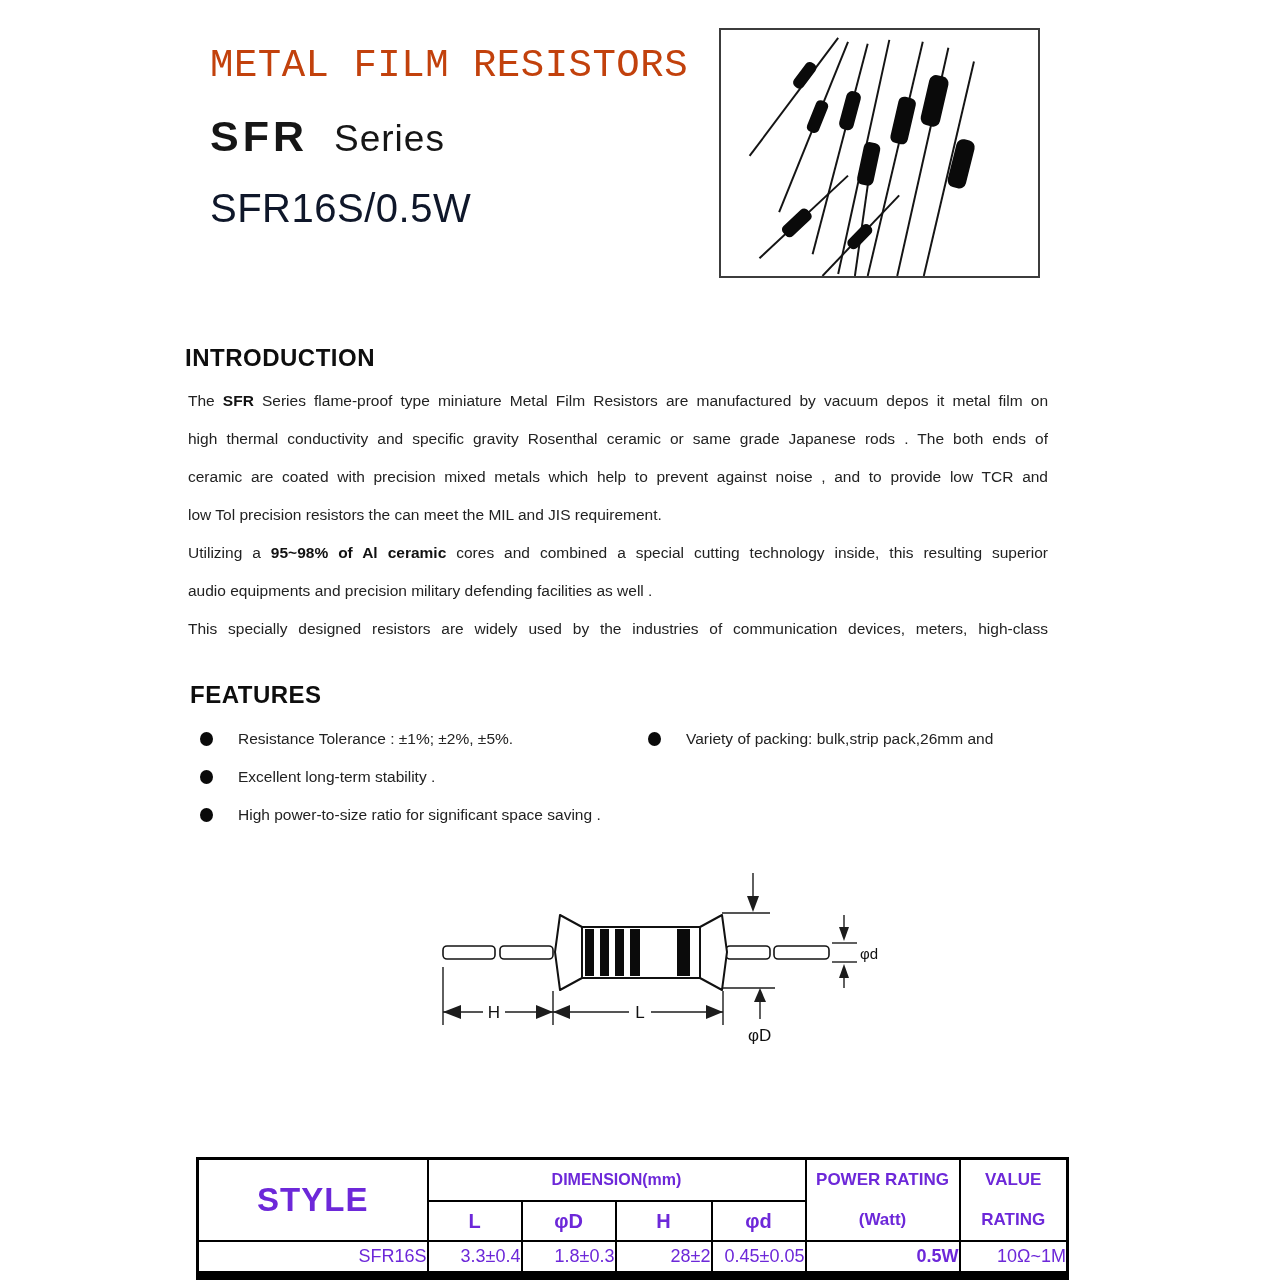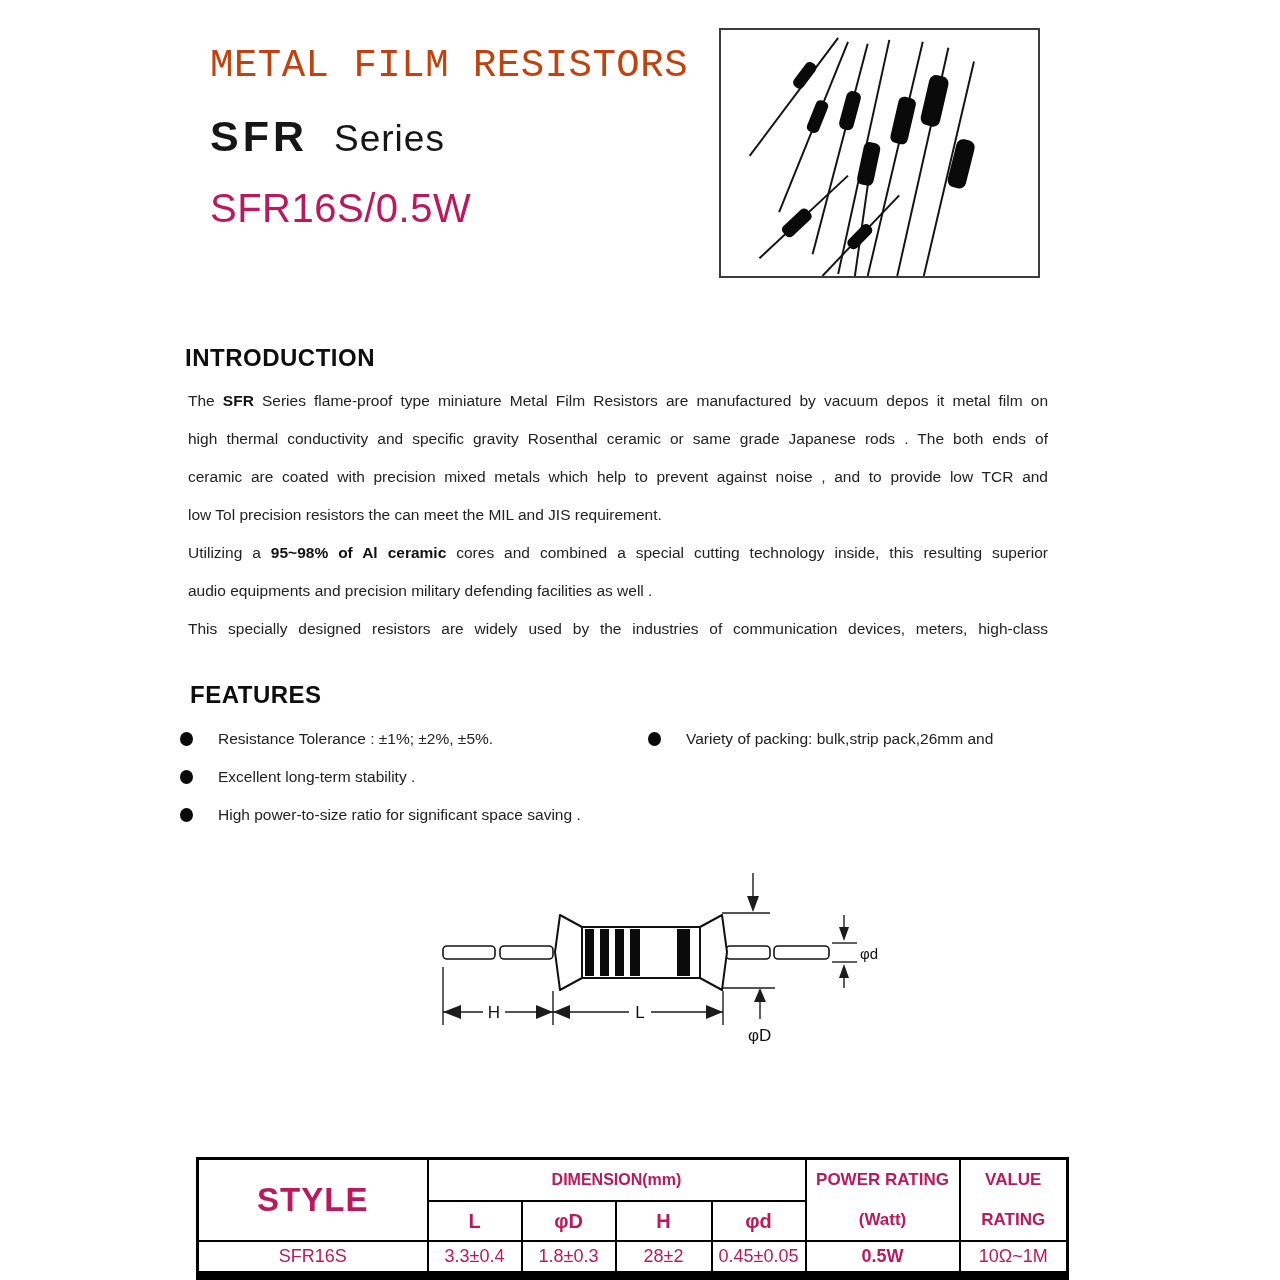--- a/index.html
+++ b/index.html
@@ -8,66 +8,66 @@
     width:1280px; height:1280px; position:relative; overflow:hidden;
     font-family:"Liberation Sans", sans-serif; color:#161616;
   }
   .abs { position:absolute; }
 
   
   .title1 { left:210px; top:44px; font-size:39px; letter-spacing:0.5px; color:#c2410c;font-family:Liberation Mono, monospace; }
   .title2 { left:210px; top:112px; }
   .title2 .sfr { font-size:43px; font-weight:700; letter-spacing:4px; }
   .title2 .ser { font-size:37px; letter-spacing:1px; margin-left:26px; }
-  .title3 { left:210px; top:186px; font-size:40px; letter-spacing:0.5px; color:#be185d; }
+  .title3 { left:210px; top:186px; font-size:40px; letter-spacing:0.5px; color:#0f172a; }
 
   
   .photo { left:719px; top:28px; width:321px; height:250px; border:2px solid #3c3c3c; background:#fff; }
   .photo svg { display:block; width:100%; height:100%; }
 
   
   h2.sec { font-size:24px; font-weight:700; color:#0e0e0e; letter-spacing:0.5px; }
   .intro-h { left:185px; top:344px; }
   .feat-h  { left:190px; top:681px; }
 
   
   .para { left:188px; top:382px; width:860px; font-size:15.5px; line-height:38px; color:#222; }
   .para .ln { height:38px; overflow:hidden; }
   .para .just { text-align:justify; text-align-last:justify; }
   .para b { font-weight:700; color:#111; }
 
   
   .feat-col { font-size:15.5px; color:#222; }
-  .feat-left  { left:180px; top:720px; width:450px; }
+  .feat-left  { left:200px; top:720px; width:450px; }
   .feat-right { left:648px; top:720px; width:420px; }
   .frow { display:flex; align-items:center; height:38px; }
   .dot { width:13px; height:14px; border-radius:50%; background:#0a0a0a; flex:0 0 13px; margin-right:25px; }
   .cont { height:38px; line-height:38px; padding-left:68px; }
 
   
   .diagram { left:430px; top:855px; width:470px; height:212px; }
   .diagram svg { display:block; width:100%; height:100%; }
 
   
   table.spec {
     position:absolute; left:196px; top:1157px;
     border-collapse:collapse; table-layout:fixed;
     border:3px solid #000; border-bottom:9px solid #000;
-    text-align:center; color:#be185d;
+    text-align:center; color:#6d28d9;
   }
   table.spec th, table.spec td { border:2px solid #000; padding:0; vertical-align:middle; }
   .c-style { width:230px; } .c-l { width:94px; } .c-pd { width:94px; }
   .c-h { width:96px; } .c-pdd { width:94px; } .c-pow { width:154px; } .c-val { width:108px; }
   tr.hr1 { height:42px; } tr.hr2 { height:39px; } tr.dr { height:34px; }
   .style-hd { font-size:33px; font-weight:700; letter-spacing:1px; }
   .dim-hd { font-size:16px; font-weight:700; }
   .sub-hd { font-size:20px; font-weight:700; }
   .two-line { font-size:17px; font-weight:700; }
   .two-line div { height:40px; display:flex; align-items:center; justify-content:center; }
-  td.data { font-size:18px; }
+  td.data { font-size:18px;text-align:right; }
   td.data.bold { font-weight:700; }
 </style>
 </head>
 <body>
 
 <div class="page">
 
   <div class="abs title1">METAL FILM RESISTORS</div>
   <div class="abs title2">
     <span class="sfr">SFR</span><span class="ser">Series</span>

